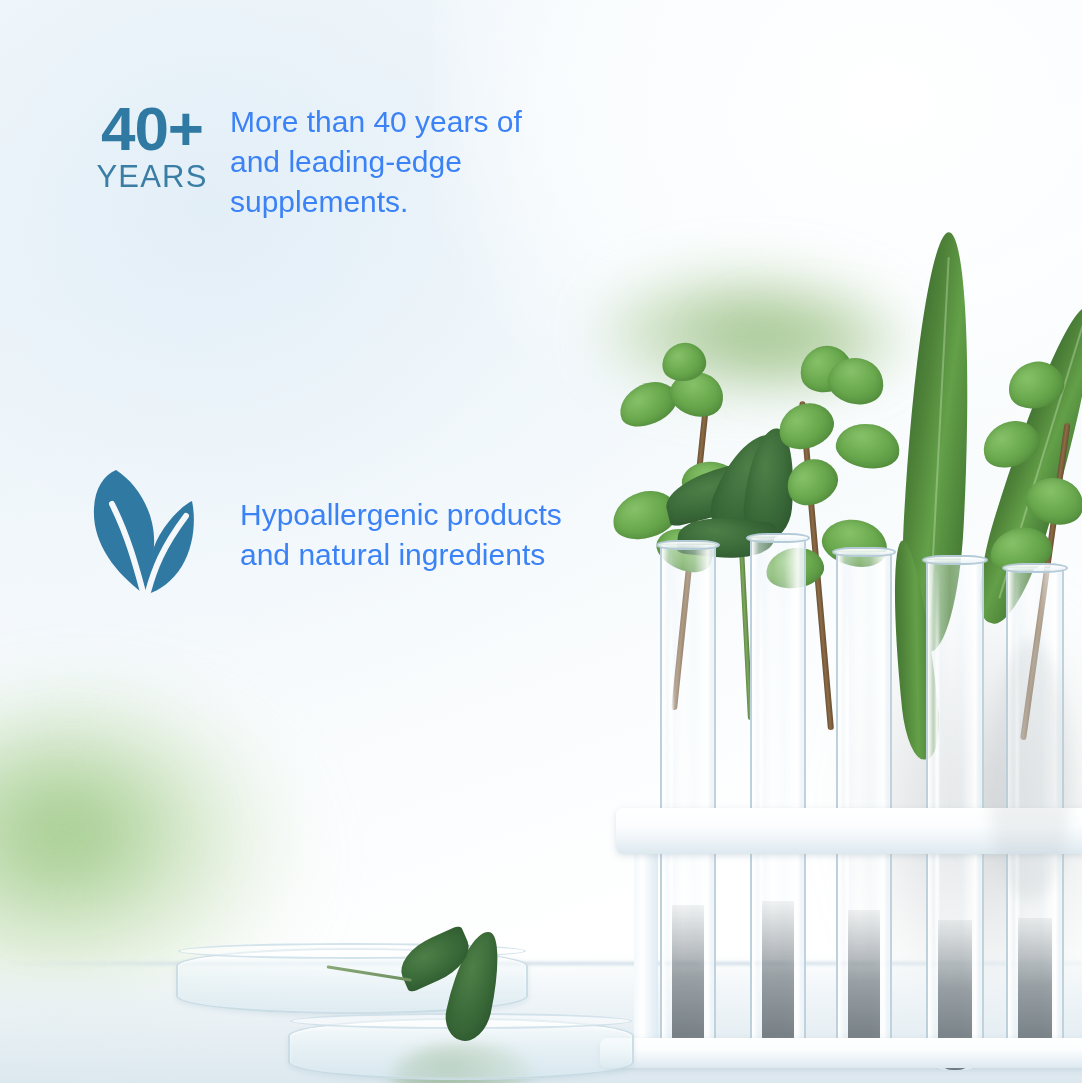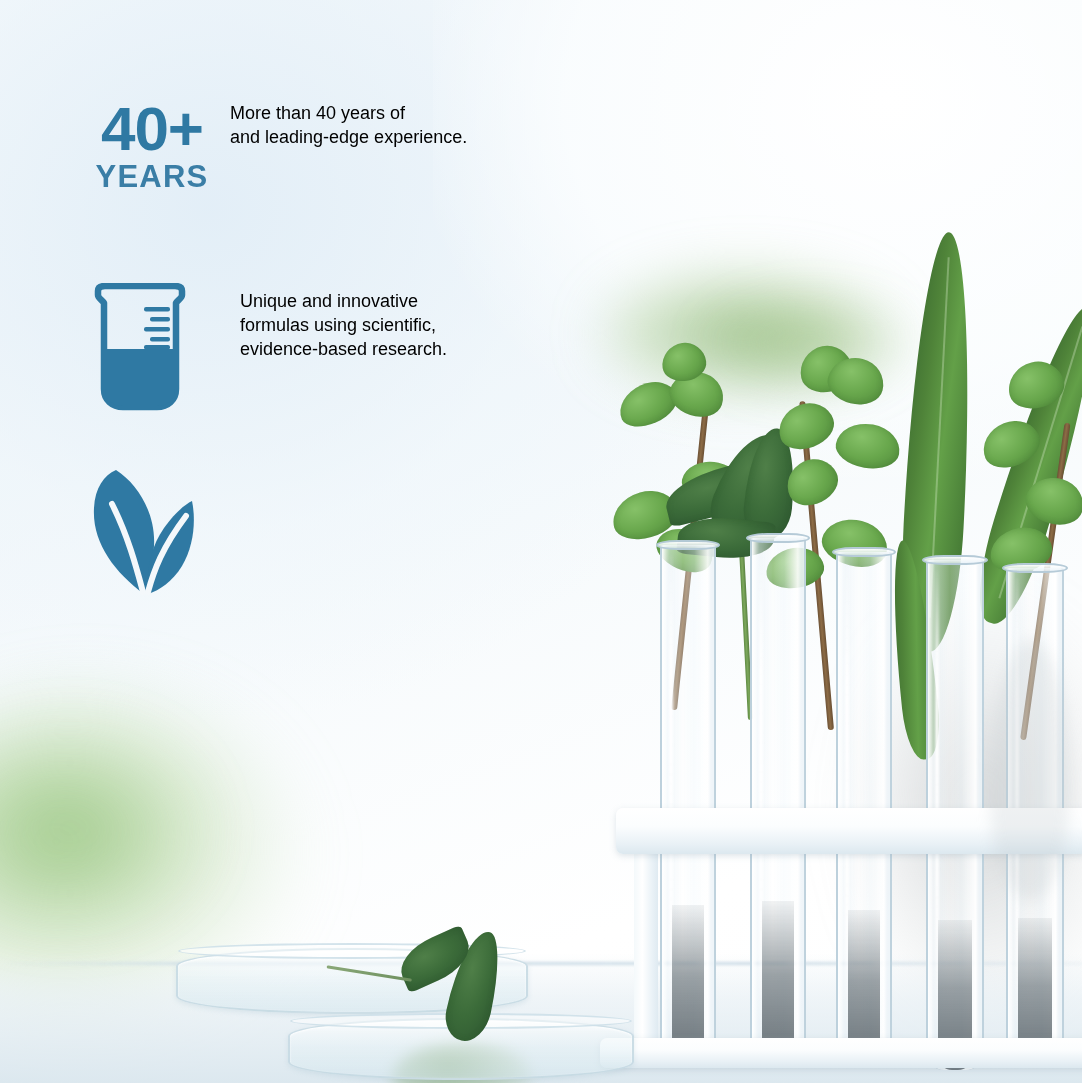--- a/index.html
+++ b/index.html
@@ -81,24 +81,24 @@
     width:128px; flex:0 0 128px;
     display:flex; flex-direction:column; align-items:center;
     line-height:1;
   }
   .years-number {
     font-size:62px; font-weight:bold; color:#2f79a3;
     letter-spacing:-1px; line-height:0.92;
   }
   .years-word {
     font-size:31px; color:#3a7ea6; letter-spacing:1.2px;
-    margin-top:4px; font-weight:700;
+    margin-top:4px; font-weight:400;
   }
   .feat-text {
-    font-size:18px; line-height:1.33; color:#000000;
+    font-size:30px; line-height:1.33; color:#3b82f6;
     font-weight:400; padding-top:2px;
   }
   .feat-years .feat-text { margin-left:14px; }
 
   
   .feat-beaker { left:88px; top:283px; }
   .feat-beaker .feat-text { margin-left:48px; padding-top:7px; }
 
   
   .feat-leaf { left:88px; top:468px; }
@@ -335,61 +335,40 @@
 
   <div class="content">
 
     <div class="feature feat-years">
       <div class="years-badge">
         <div class="years-number">40+</div>
         <div class="years-word">YEARS</div>
       </div>
       <div class="feat-text">
         <div>More than 40 years of</div>
-        <div>and leading-edge experience.</div>
+        <div>and leading-edge supplements.</div>
       </div>
     </div>
 
-    <div class="feature feat-beaker">
-      <div class="icon-box">
-        <svg width="104" height="130" viewBox="0 0 104 130" aria-hidden="true">
-
-          <path d="M10 8 C10 4 13 3 17 3 L87 3 C91 3 94 4 94 8 L94 12
-                   C94 15 90 17 88 20 L88 106
-                   C88 117 80 124 69 124 L35 124
-                   C24 124 16 117 16 106 L16 20
-                   C14 17 10 15 10 12 Z" fill="none" stroke="#2f79a3" stroke-width="6.5" stroke-linejoin="round"></path>
-
-          <path d="M17 66 L87 66 L87 106 C87 116 80 123 69 123 L35 123 C24 123 17 116 17 106 Z" fill="#2f79a3"></path>
-
-          <rect x="56" y="24" width="26" height="4.6" rx="2" fill="#2f79a3"></rect>
-          <rect x="62" y="34" width="20" height="4.6" rx="2" fill="#2f79a3"></rect>
-          <rect x="56" y="44" width="26" height="4.6" rx="2" fill="#2f79a3"></rect>
-          <rect x="62" y="54" width="20" height="4.6" rx="2" fill="#2f79a3"></rect>
-          <rect x="56" y="62" width="26" height="4.6" rx="2" fill="#2f79a3"></rect>
-        </svg>
-      </div>
-      <div class="feat-text">
-        <div>Unique and innovative</div>
-        <div>formulas using scientific,</div>
-        <div>evidence-based research.</div>
-      </div>
-    </div>
 
     <div class="feature feat-leaf">
       <div class="icon-box">
         <svg width="110" height="128" viewBox="0 0 110 128" aria-hidden="true">
 
           <path d="M56 126 C26 104 4 74 6 40 C7 20 16 7 28 2
                    C50 16 68 46 66 78 C65 98 62 114 56 126 Z" fill="#2f79a3"></path>
 
           <path d="M60 126 C58 104 62 80 76 60 C86 46 96 37 104 33
                    C108 52 106 78 94 98 C84 114 72 122 60 126 Z" fill="#2f79a3"></path>
 
           <path d="M55 124 C48 98 40 68 24 36" fill="none" stroke="#f4f8fb" stroke-width="6" stroke-linecap="round"></path>
           <path d="M60 124 C66 102 74 80 98 48" fill="none" stroke="#f4f8fb" stroke-width="6" stroke-linecap="round"></path>
         </svg>
       </div>
+      <div class="feat-text">
+        <div>Hypoallergenic products</div>
+        <div>and natural ingredients</div>
+      </div>
     </div>
   </div>
 
 
 </div>
 
 </body></html>

